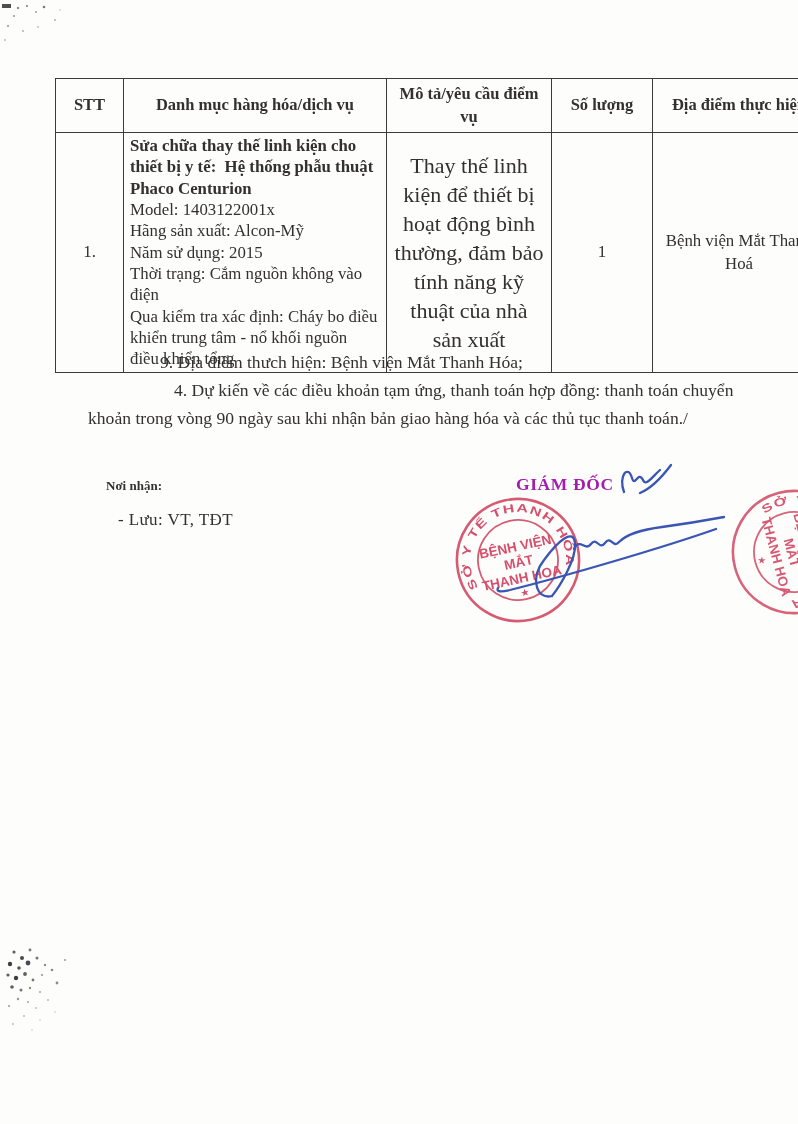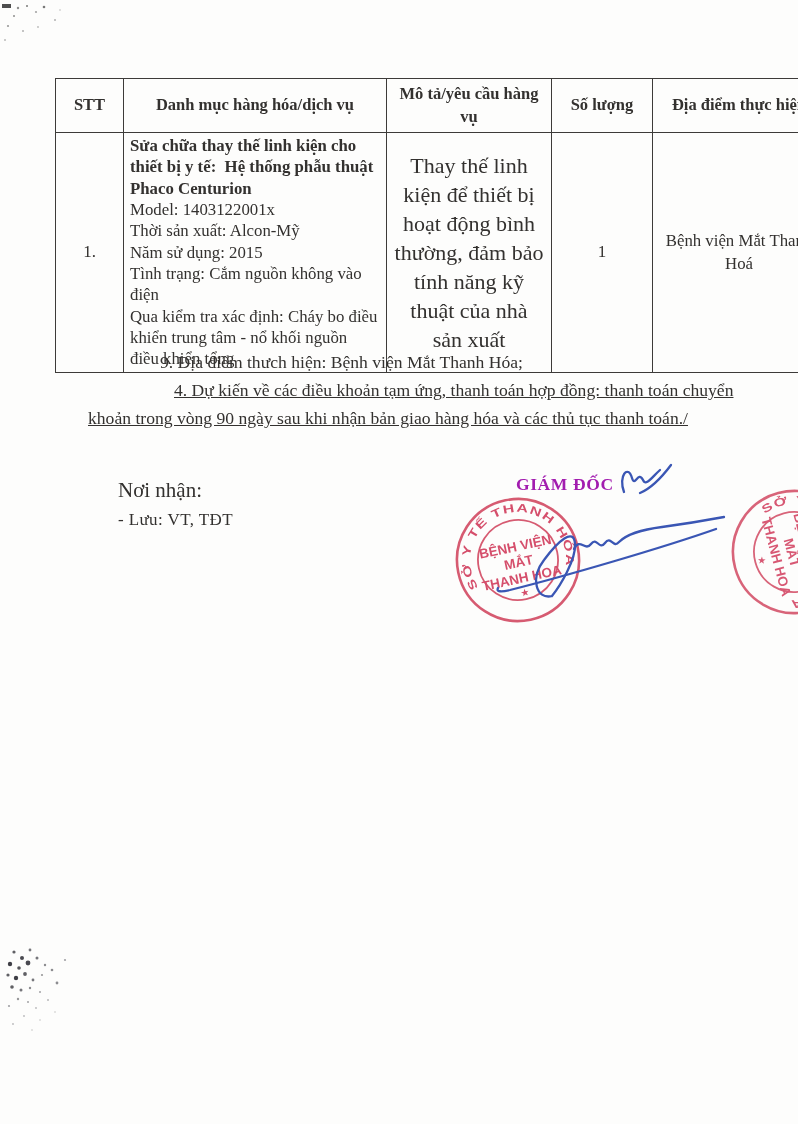--- a/index.html
+++ b/index.html
@@ -42,25 +42,25 @@
   .cell-desc{text-align:center;font-size:22px;line-height:1.32;padding:4px 8px;}
   .cell-qty{text-align:center;font-size:17px;}
   .cell-loc{text-align:center;font-size:16.8px;line-height:1.4;padding:4px 10px;}
   
   .body-text{
     position:absolute;left:88px;top:348px;width:684px;
     font-size:17.6px;line-height:28px;
   }
   .body-text p{margin:0;}
   .body-text .p2,.body-text .p3{text-indent:72px;}
-  .body-text .p4{text-indent:86px;text-decoration:underline;}
+  .body-text .p4{text-indent:86px;}
   
   .recipients-label{
-    position:absolute;left:118px;top:478px;
-    font-weight:normal;font-size:21px;
+    position:absolute;left:106px;top:478px;
+    font-weight:bold;font-size:13px;
   }
   .recipients-line{
     position:absolute;left:118px;top:510px;
     font-size:17px;letter-spacing:.4px;text-align:center;
   }
   .director-title{
     position:absolute;left:516px;top:474px;
     font-weight:bold;font-size:17.5px;letter-spacing:.6px;
     color:#a21caf;
   }
@@ -78,32 +78,32 @@
 </head>
 <body>
 
 <div class="page">
 
   <table class="doc-table">
     <tbody>
         <tr>
       <td class="hdr col-stt">STT</td>
       <td class="hdr col-item">Danh mục hàng hóa/dịch vụ</td>
-      <td class="hdr col-desc">Mô tả/yêu cầu hàng vụ</td>
+      <td class="hdr col-desc">Mô tả/yêu cầu điểm vụ</td>
       <td class="hdr col-qty">Số lượng</td>
       <td class="hdr col-loc">Địa điểm thực hiện</td>
     </tr>
     <tr>
       <td class="cell-stt">1.</td>
       <td class="cell-item">
         <span class="bold-part">Sửa chữa thay thế linh kiện cho thiết bị y tế:  Hệ thống phẫu thuật Phaco Centurion</span>
         <span class="line">Model: 1403122001x</span>
-        <span class="line">Thời sản xuất: Alcon-Mỹ</span>
+        <span class="line">Hãng sản xuất: Alcon-Mỹ</span>
         <span class="line">Năm sử dụng: 2015</span>
-        <span class="line">Tình trạng: Cắm nguồn không vào điện</span>
+        <span class="line">Thời trạng: Cắm nguồn không vào điện</span>
         <span class="line">Qua kiểm tra xác định: Cháy bo điều khiển trung tâm - nổ khối nguồn điều khiển tổng</span>
       </td>
       <td class="cell-desc">Thay thế linh kiện để thiết bị hoạt động bình thường, đảm bảo tính năng kỹ thuật của nhà sản xuất</td>
       <td class="cell-qty">1</td>
       <td class="cell-loc">Bệnh viện Mắt Thanh Hoá</td>
     </tr>
   </tbody>
     </table>
 
   <div class="body-text">

